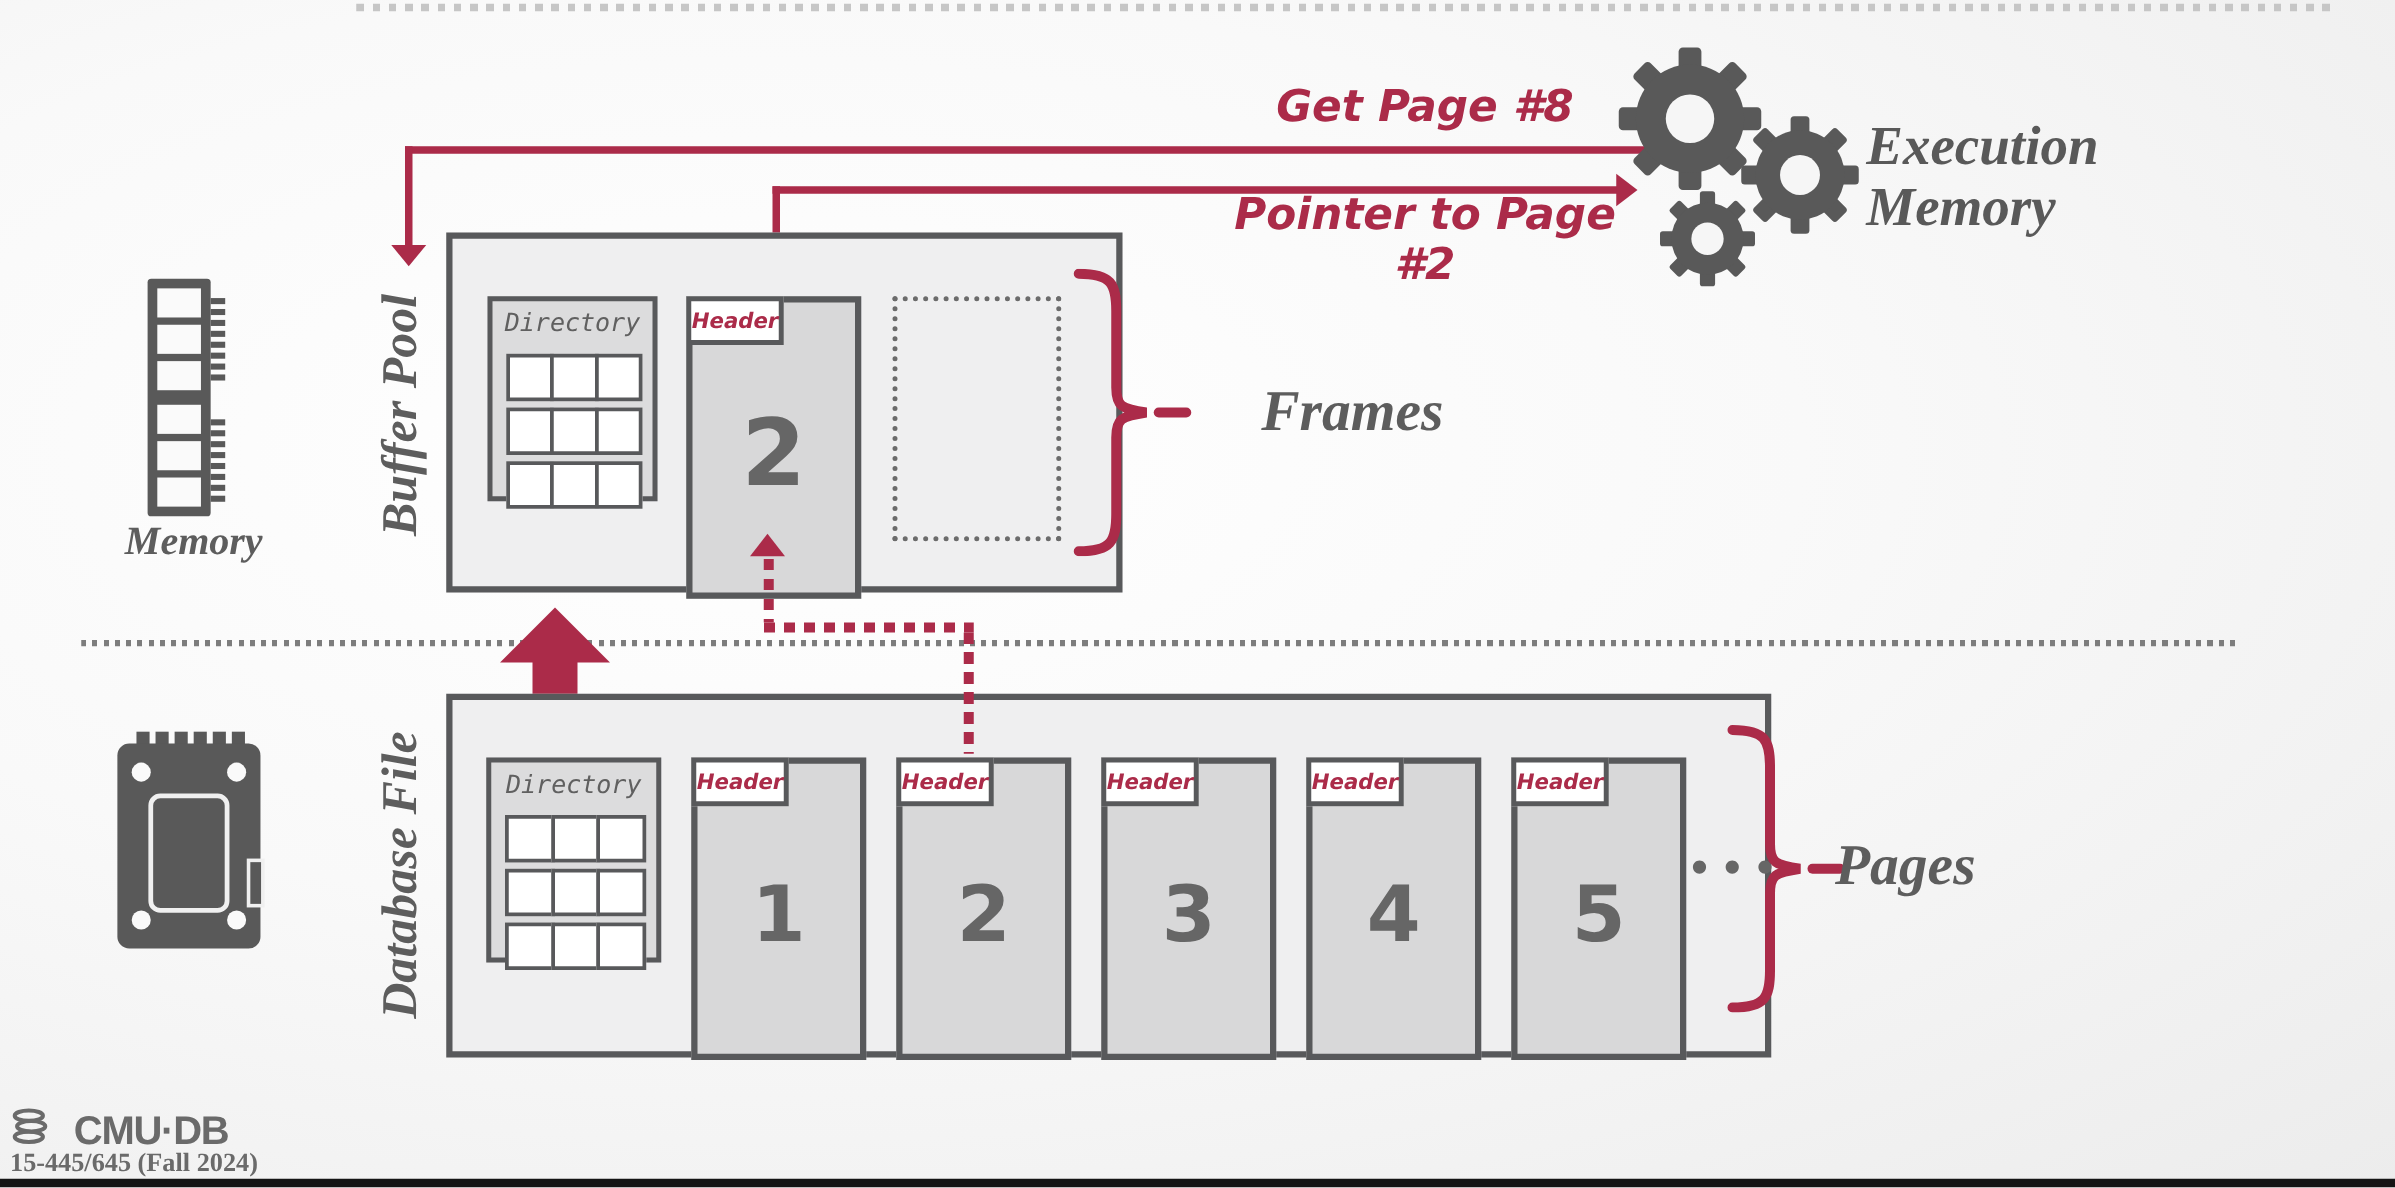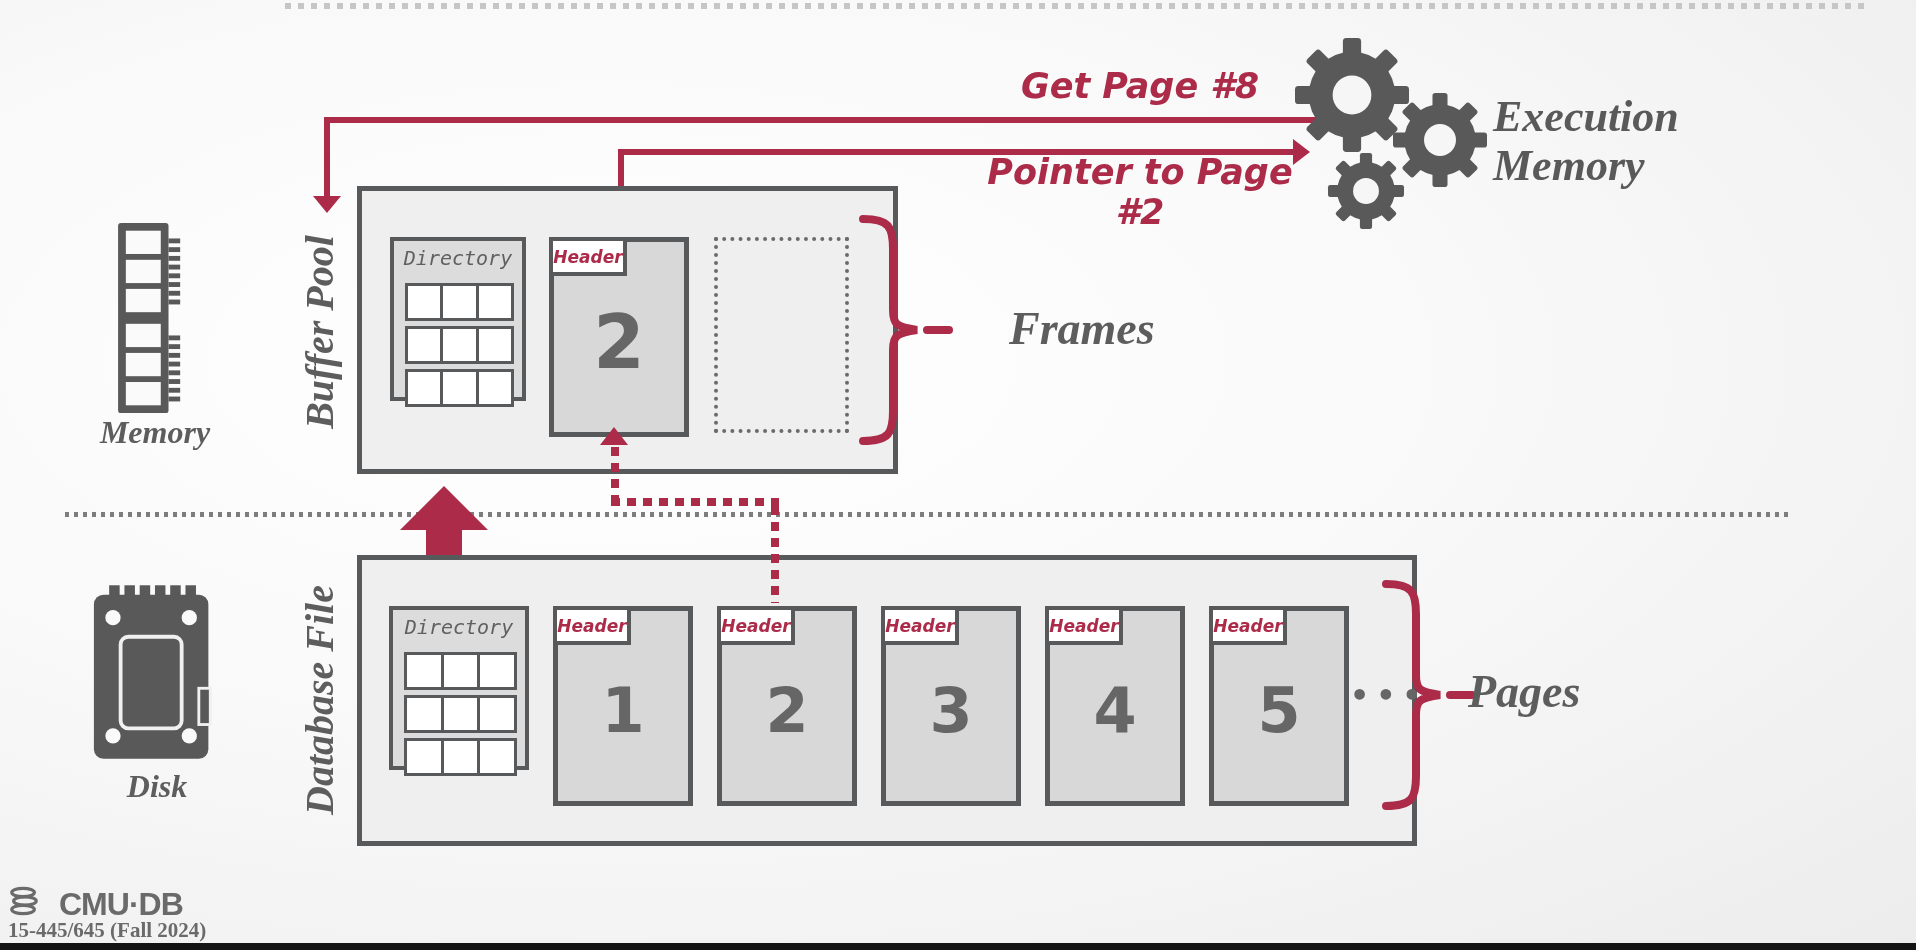--- a/index.html
+++ b/index.html
@@ -37,21 +37,21 @@
   .engine-label{color:var(--gray);font-family:"Liberation Serif",serif;font-style:italic;font-weight:700;font-size:44px;line-height:49px;}
   .rot-label{color:var(--textgray);font-family:"Liberation Serif",serif;font-style:italic;font-weight:700;font-size:40px;text-align:center;transform:rotate(-90deg);}
   .brace-label{color:var(--textgray);font-family:"Liberation Serif",serif;font-style:italic;font-weight:700;font-size:46px;}
   
   .bigbox{background:var(--boxfill);border:5px solid var(--border);box-sizing:border-box;}
   .dirbox{position:absolute;background:var(--dirfill);border:4px solid var(--border);box-sizing:border-box;width:140px;height:164px;font-style:italic;}
   .dir-title{font-family:"DejaVu Sans Mono",monospace;font-size:20px;color:#606060;text-align:center;margin-top:5px;}
   .dir-grid{position:absolute;left:11px;top:42px;right:11px;}
   .dir-row{display:flex;margin-bottom:5px;}
   .dir-cell{flex:1;height:38px;background:#ffffff;border:3px solid var(--border);box-sizing:border-box;margin-right:-3px;}
-  .pagebox{position:absolute;background:var(--pagefill);border:5px solid var(--border);box-sizing:border-box;width:140px;height:200px;}
+  .pagebox{position:absolute;background:var(--pagefill);border:5px solid var(--border);box-sizing:border-box;width:140px;height:242px;}
   .header-tab{position:absolute;left:-5px;top:-5px;width:78px;height:39px;background:#ffffff;border:4px solid var(--border);box-sizing:border-box;
     display:flex;align-items:center;justify-content:center;
     color:var(--red);font-family:"DejaVu Sans",sans-serif;font-style:italic;font-weight:600;font-size:17px;}
   .page-num{position:absolute;left:0;right:0;top:50%;transform:translateY(-44%);text-align:center;
     color:var(--numgray);font-family:"DejaVu Sans",sans-serif;font-weight:700;}
   .empty-frame{position:absolute;border:4px dotted #6b6b6b;box-sizing:border-box;background:transparent;}
   .ellipsis{color:var(--numgray);font-size:30px;font-weight:700;letter-spacing:7px;font-family:"DejaVu Sans",sans-serif;}
   .footer-logo-text{color:#6a6a6a;font-family:"Liberation Sans",sans-serif;font-weight:700;font-size:32px;letter-spacing:-1px;margin-left:15px;}
   .footer-course{color:#6a6a6a;font-family:"Liberation Serif",serif;font-weight:700;font-size:21px;}
   .blackbar{left:0;top:943px;width:100%;height:7px;background:#141414;}
@@ -174,21 +174,20 @@
         <rect x="98" y="0" width="11" height="14"></rect>
     </g>
     <rect x="2" y="10" width="120" height="172" rx="10" fill="#595959"></rect>
     <circle cx="22" cy="34" r="8" fill="#fafafa"></circle>
     <circle cx="102" cy="34" r="8" fill="#fafafa"></circle>
     <circle cx="22" cy="158" r="8" fill="#fafafa"></circle>
     <circle cx="102" cy="158" r="8" fill="#fafafa"></circle>
     <rect x="30" y="54" width="64" height="96" rx="8" fill="#595959" stroke="#f0f0f0" stroke-width="4"></rect>
     <rect x="112" y="108" width="12" height="38" fill="#595959" stroke="#f0f0f0" stroke-width="3"></rect>
   </svg>
-  <div class="abs serif-label" style="left:57px;top:768px;width:200px;">Disk</div>
 
   <div class="abs rot-label" style="left:170px;top:665px;width:300px;height:70px;line-height:70px;">Database File</div>
 
   <div class="abs bigbox" style="left:357px;top:555px;width:1060px;height:291px;">
     <div class="dirbox" style="left:27px;top:46px;">
       <div class="dir-title">Directory</div>
       <div class="dir-grid">
         <div class="dir-row">
             <div class="dir-cell"></div>
             <div class="dir-cell"></div>

